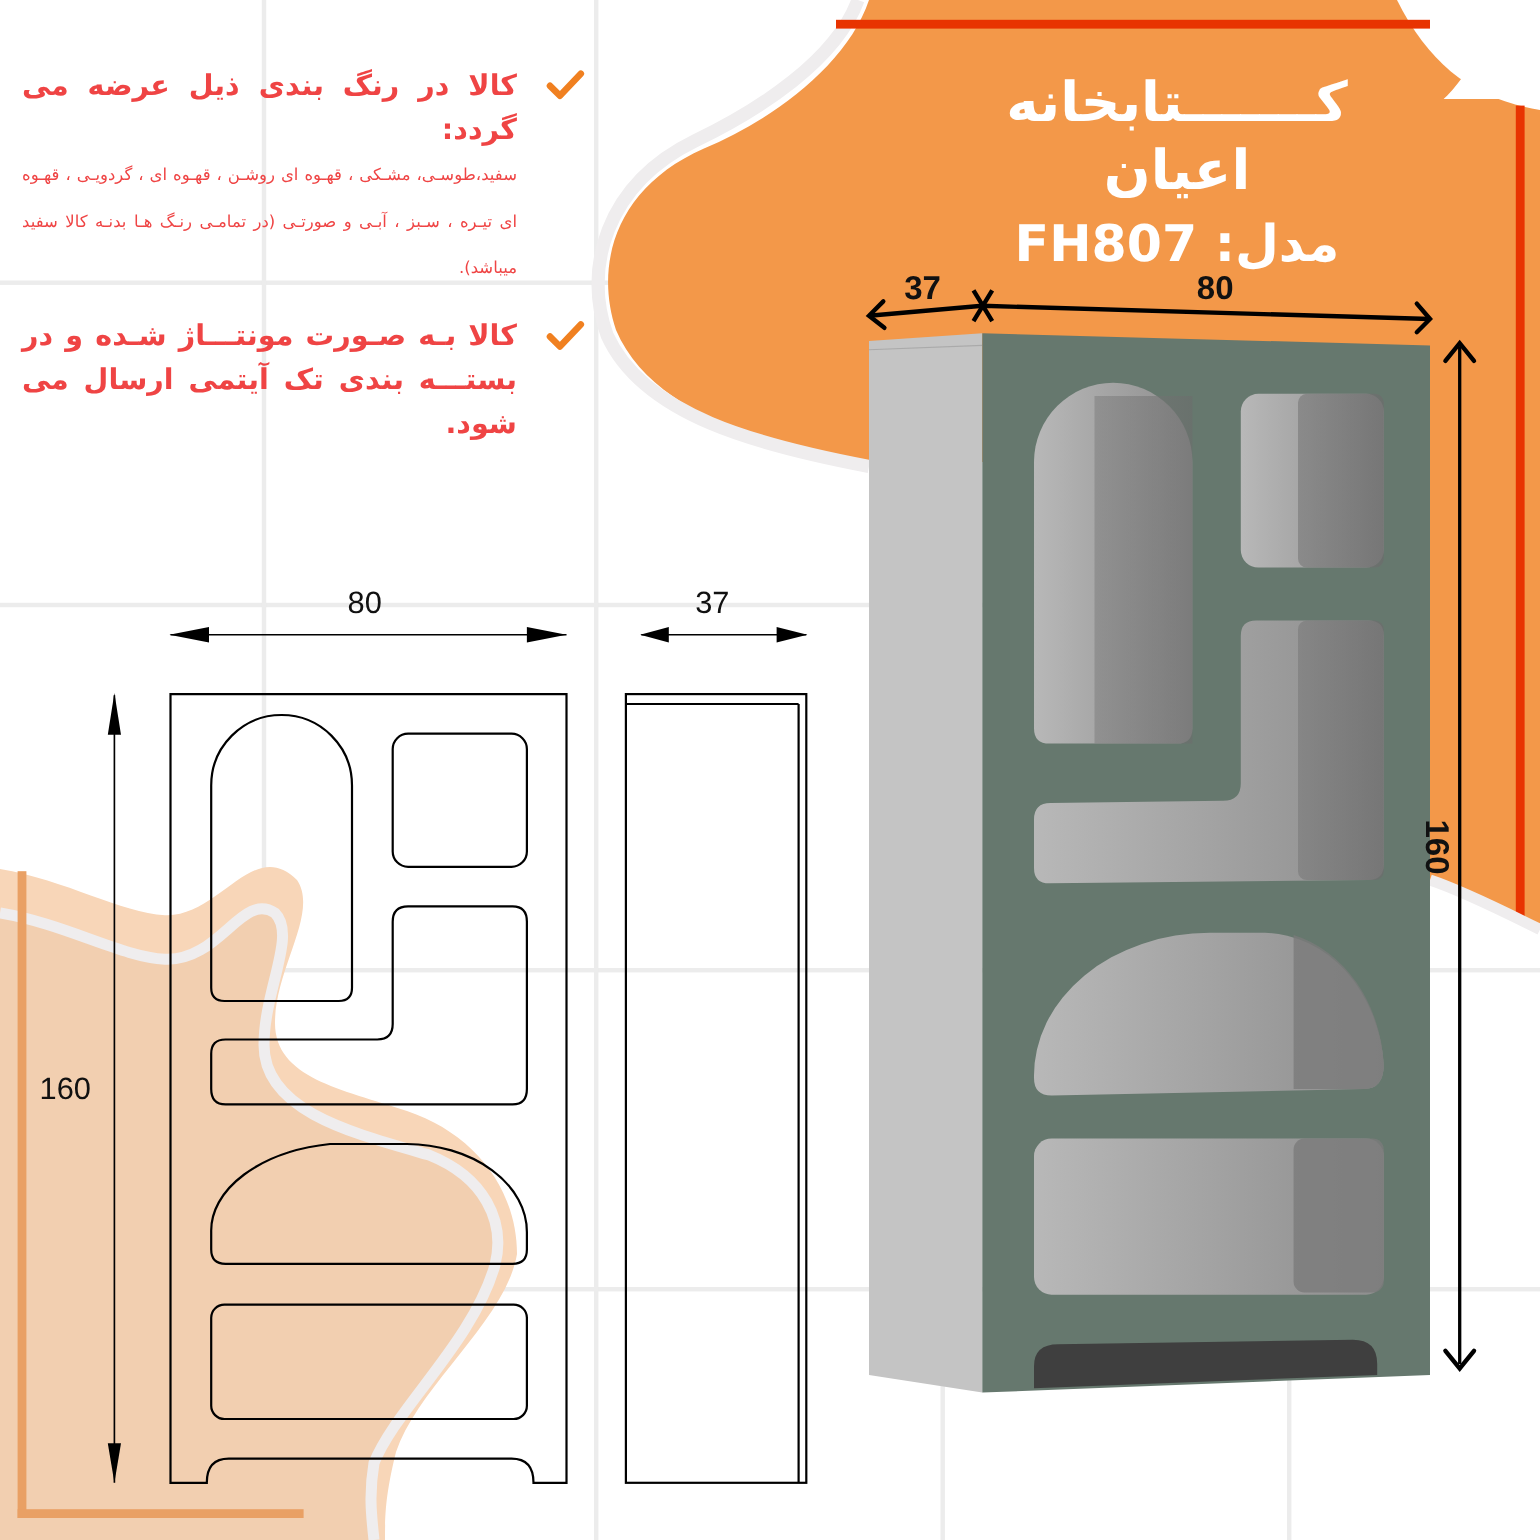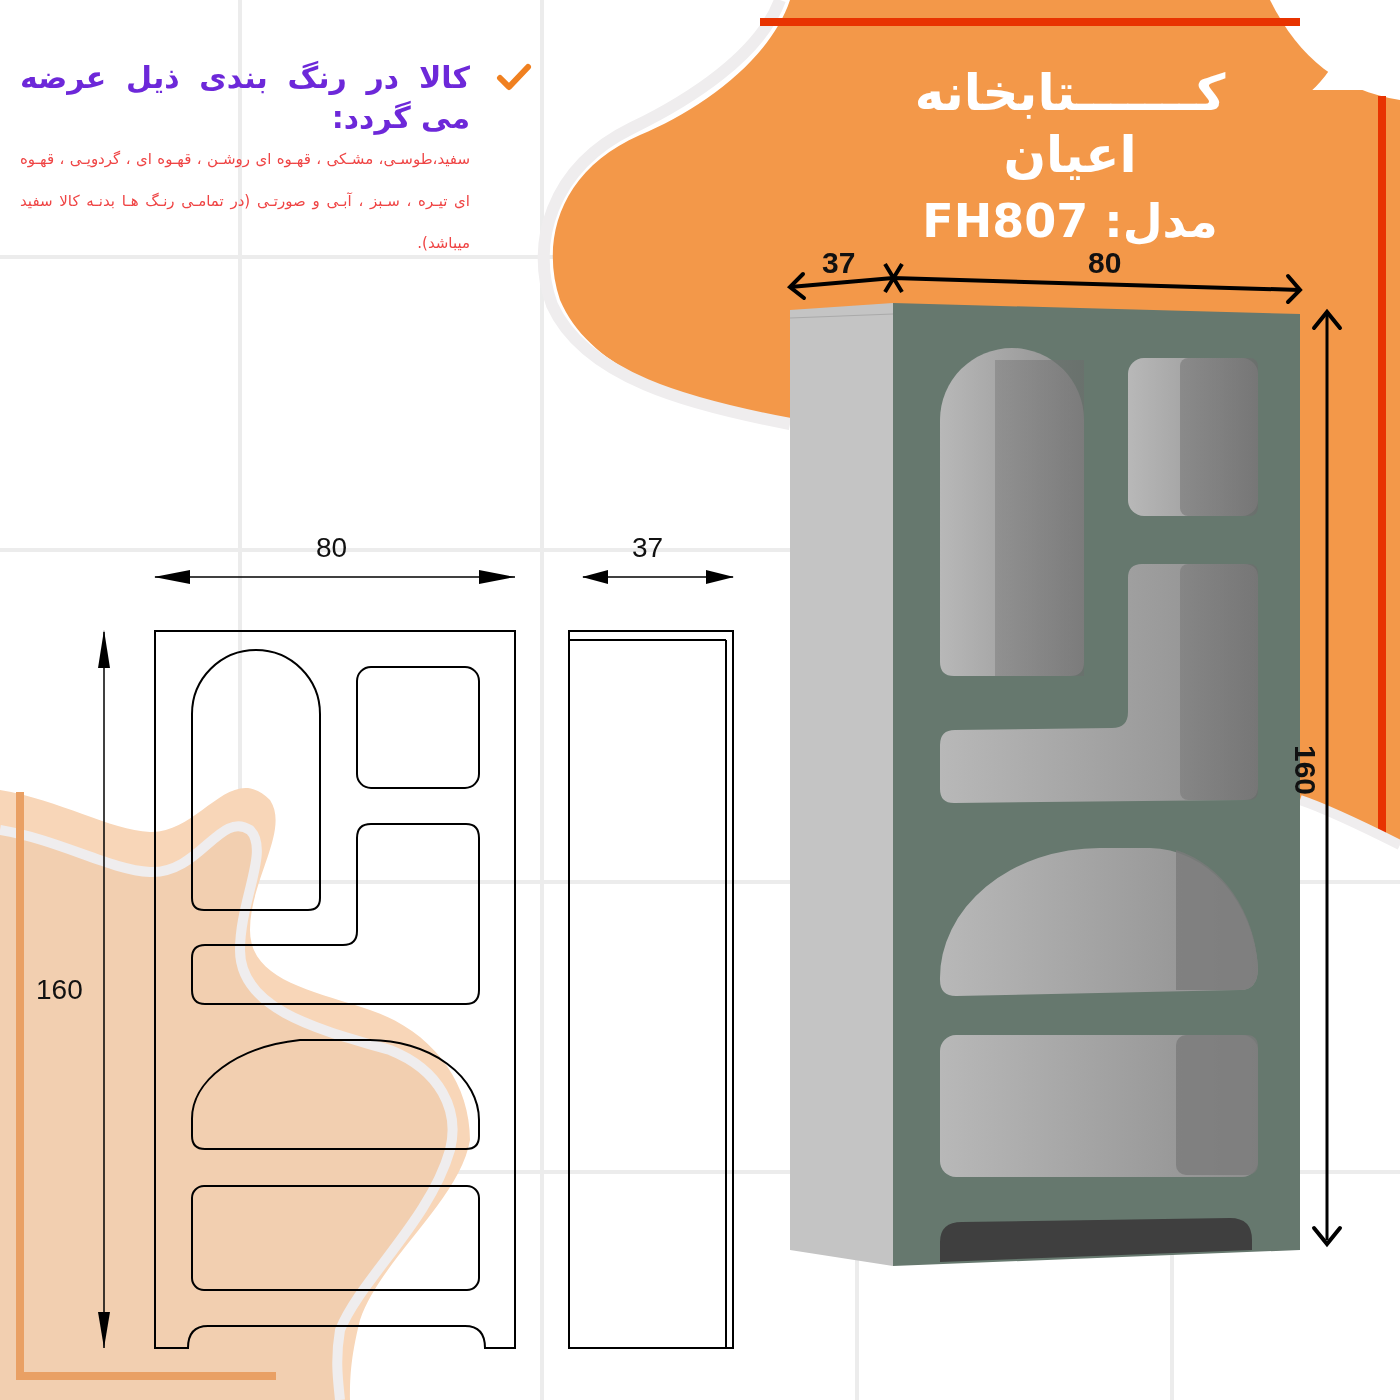--- a/index.html
+++ b/index.html
@@ -3,21 +3,21 @@
 <meta charset="utf-8">
 <style>
   html, body { margin:0; padding:0; }
   body { width:1400px; height:1400px; position:relative; overflow:hidden; background:#ffffff; font-family:"DejaVu Sans", sans-serif; }
   .layer { position:absolute; left:0; top:0; width:1400px; height:1400px; }
   .grid-line-h { position:absolute; height:4px; background:#ececec; }
   .grid-line-v { position:absolute; width:4px; background:#ececec; }
   .features { position:absolute; left:20px; top:58px; width:520px; direction:rtl; }
   .feature { position:relative; padding-right:70px; margin-bottom:22px; }
   .check { position:absolute; right:8px; top:4px; width:36px; height:30px; }
-  .feature-title { font-weight:bold; font-size:30px; line-height:40px; color:#6d28d9; text-align:justify; }
+  .feature-title { font-weight:bold; font-size:26px; line-height:40px; color:#ef4444; text-align:justify; }
   .feature-body { font-size:15px; line-height:42px; color:#ef4444; text-align:justify; }
   .title-block { position:absolute; left:840px; top:62px; width:460px; text-align:center; color:#ffffff; font-weight:bold; }
   .title-line1 { font-size:50px; line-height:62px; direction:rtl; letter-spacing:1px; }
   .title-line2 { font-size:46px; line-height:70px; direction:rtl; }
   .dim { position:absolute; font-family:"Liberation Sans", sans-serif; color:#111; }
   .dim-bold { font-weight:bold; font-size:30px; }
   .dim-plain { font-size:28px; }
 </style>
 </head>
 <body>
@@ -50,20 +50,26 @@
   <rect x="16" y="1372" width="260" height="8" fill="#e9a064"></rect>
 </svg>
 
 <div class="features">
   <div class="feature">
     <svg class="check" viewBox="0 0 36 30">
         <path d="M4 16 L13 25 L32 5" fill="none" stroke="#f08020" stroke-width="6" stroke-linecap="round" stroke-linejoin="round"></path>
       </svg>
     <div class="feature-title">کالا در رنگ بندی ذیل عرضه می گردد:</div>
     <div class="feature-body">سفید،طوسـی، مشـکی ، قهـوه ای روشـن ، قهـوه ای ، گردویـی ، قهـوه ای تیـره ، سـبز ، آبـی و صورتـی (در تمامـی رنـگ هـا بدنـه کالا سفید میباشد).</div>
+  </div>
+  <div class="feature">
+    <svg class="check" viewBox="0 0 36 30">
+        <path d="M4 16 L13 25 L32 5" fill="none" stroke="#f08020" stroke-width="6" stroke-linecap="round" stroke-linejoin="round"></path>
+      </svg>
+    <div class="feature-title">کالا بـه صـورت مونتـــاژ شـده و در بستـــه بندی تک آیتمی ارسال می شود.</div>
   </div>
 </div>
 
 <div class="title-block">
   <div class="title-line1">کـــــــتابخانه اعیان</div>
   <div class="title-line2">
     <span>مدل:</span>
     <span style="font-family:'DejaVu Sans',sans-serif;">FH807</span>
   </div>
 </div>

